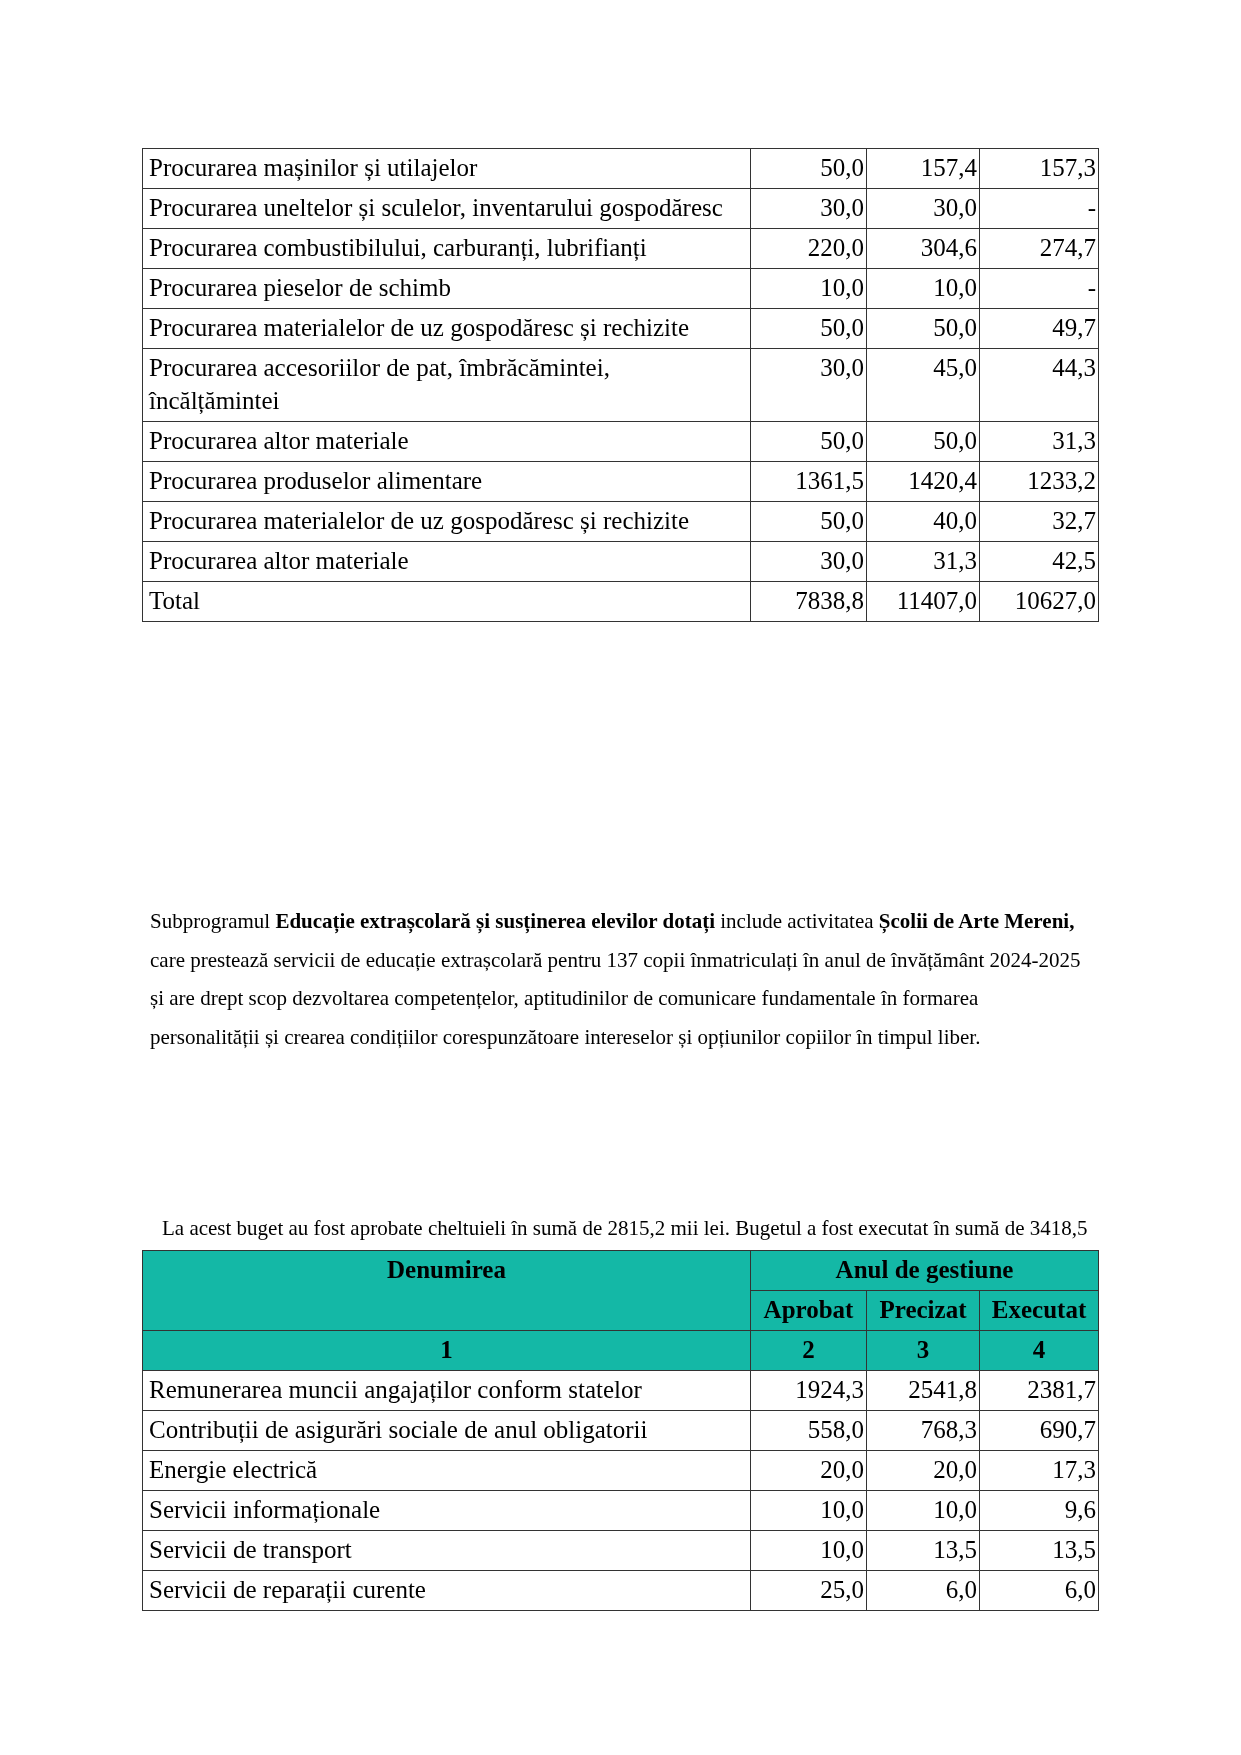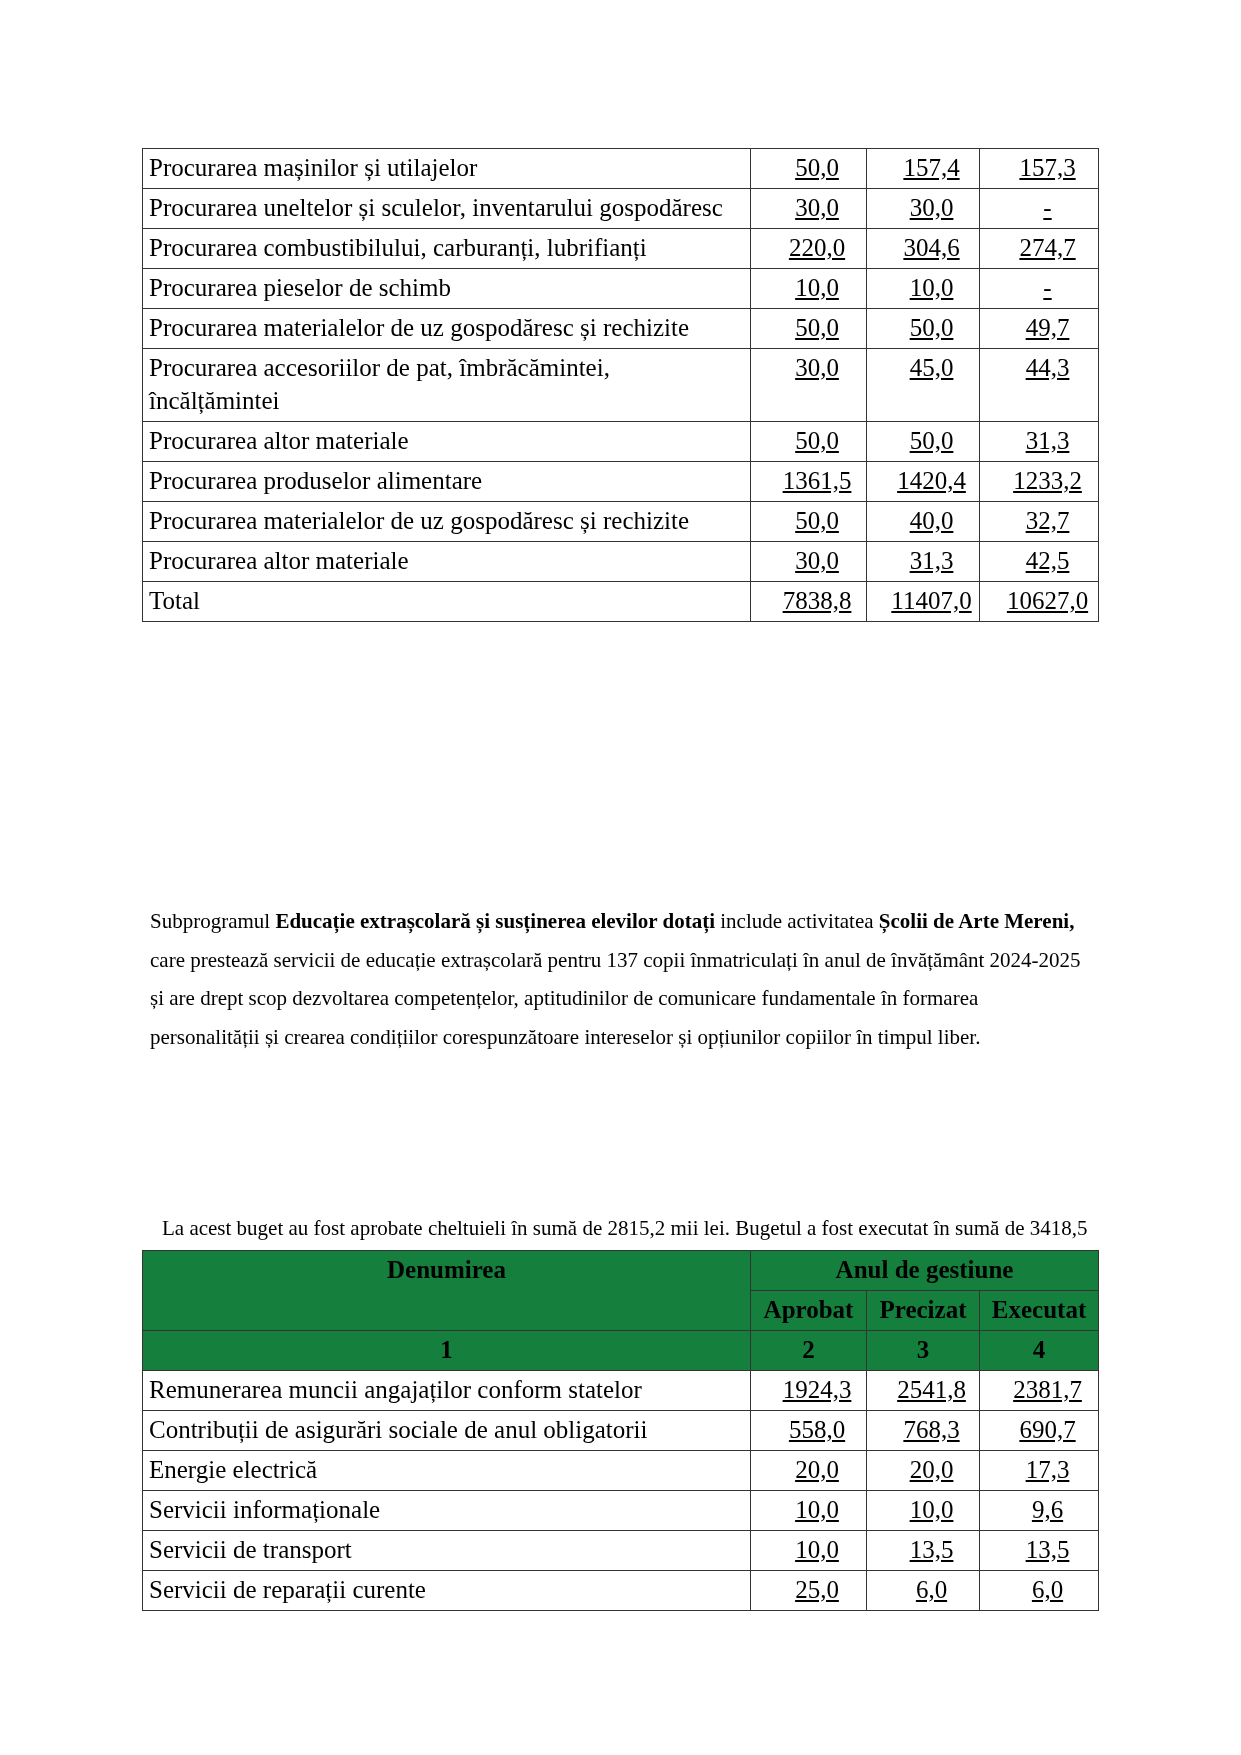--- a/index.html
+++ b/index.html
@@ -3,35 +3,35 @@
 <meta charset="utf-8">
 <style>
   html, body { margin: 0; padding: 0; background: #ffffff; }
   body { width: 1241px; height: 1755px; position: relative; overflow: hidden;
          font-family: "Liberation Serif", "DejaVu Serif", serif; color: #000; }
   .page { position: absolute; left: 0; top: 0; width: 1241px; height: 1755px; border-radius: 25px; }
 
   table.budget { position: absolute; border-collapse: collapse; table-layout: fixed;
                  font-size: 25px; line-height: 33px; }
   table.budget td, table.budget th { border: 1.6px solid #333; padding: 2px 7px 4px 6px; vertical-align: top; }
-  table.budget td.num { text-align: center; padding-left: 19px; padding-right: 2px; text-decoration: underline; }
+  table.budget td.num { text-align: right; padding-left: 19px; padding-right: 2px; }
   table.budget td.name { text-align: left; }
 
   #table1 { left: 142px; top: 148px; width: 956px; }
   #table1 col.c1 { width: 608px; }
   #table1 col.c2 { width: 116px; }
   #table1 col.c3 { width: 113px; }
   #table1 col.c4 { width: 119px; }
 
   #table2 { left: 142px; top: 1250px; width: 956px; }
   #table2 col.c1 { width: 608px; }
   #table2 col.c2 { width: 116px; }
   #table2 col.c3 { width: 113px; }
   #table2 col.c4 { width: 119px; }
-  #table2 th { background: #15803d; font-weight: bold; text-align: center; padding: 2px 2px 4px 2px; }
+  #table2 th { background: #14b8a6; font-weight: bold; text-align: center; padding: 2px 2px 4px 2px; }
   #table2 th.denum { vertical-align: top; }
 
   .para { position: absolute; left: 150px; width: 940px; font-size: 21px; line-height: 38.5px; }
   #para1 { top: 902px; }
   #para2 { top: 1212px; line-height: 33px; margin-left: 12px; }
   .para b { font-weight: bold; }
 </style>
 </head>
 <body>
 

